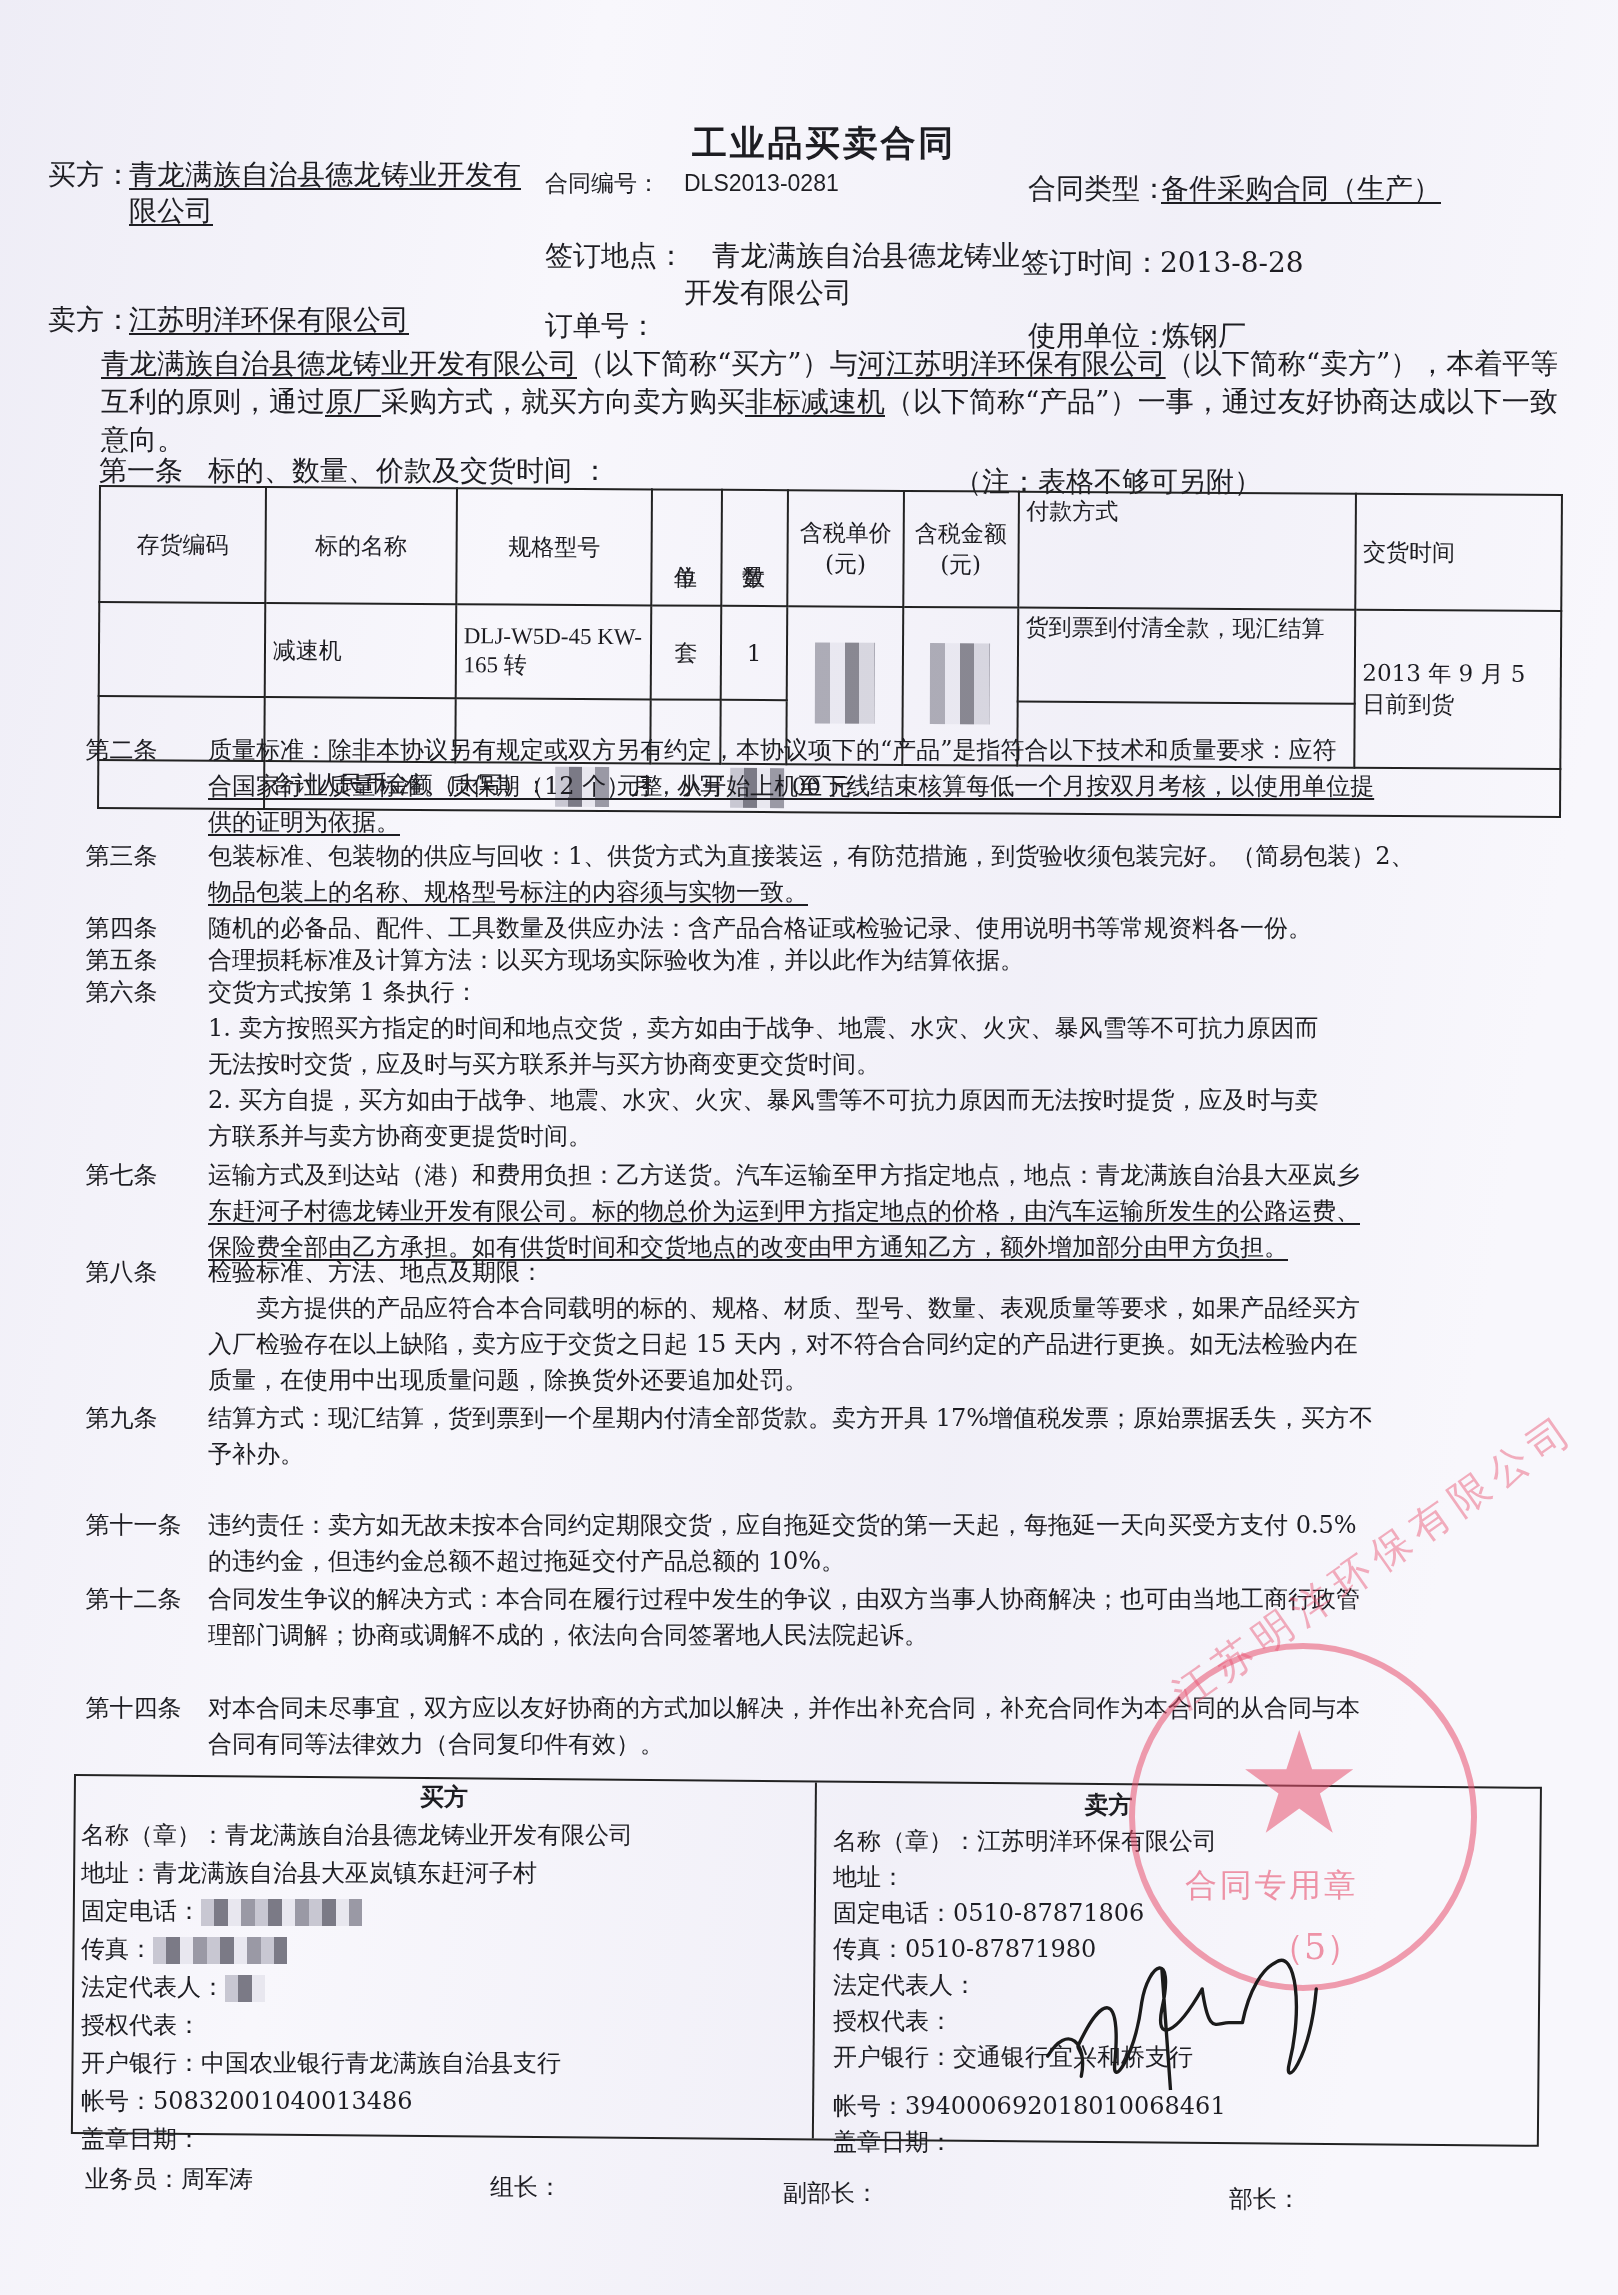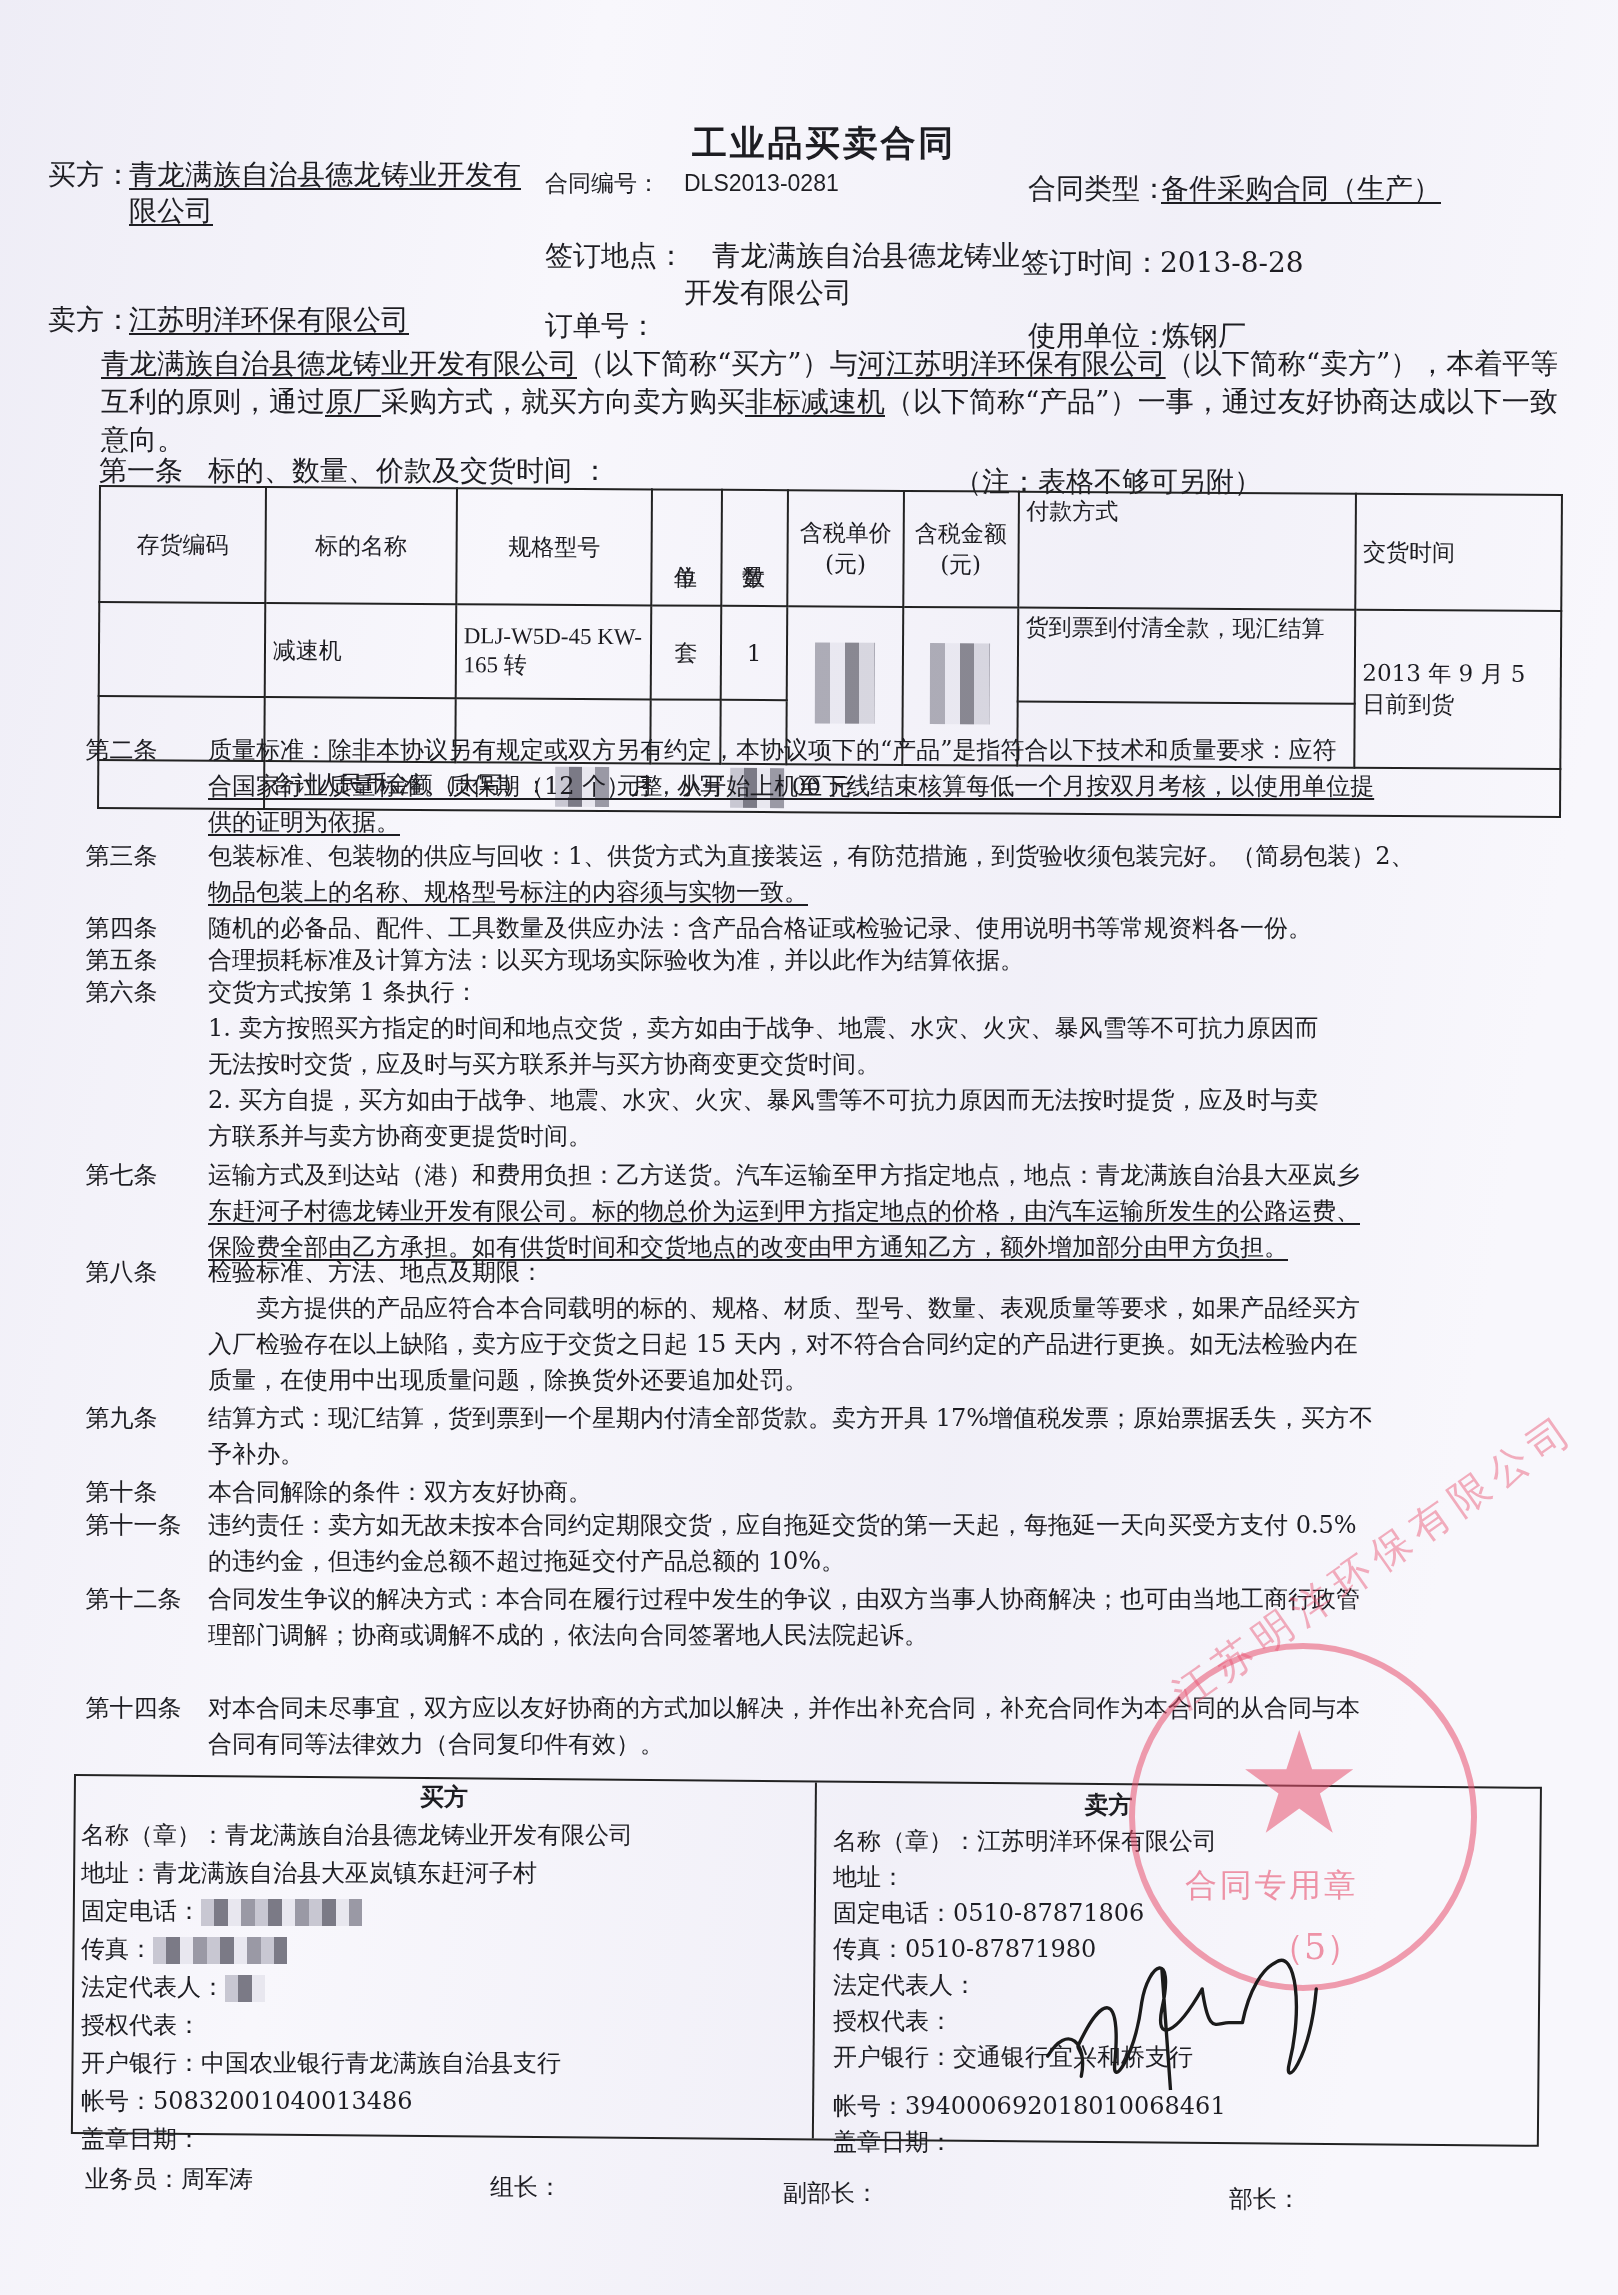--- a/index.html
+++ b/index.html
@@ -177,24 +177,20 @@
       <span>入厂检验存在以上缺陷，卖方应于交货之日起 15 天内，对不符合合同约定的产品进行更换。如无法检验内在</span><br>
       <span>质量，在使用中出现质量问题，除换货外还要追加处罚。</span></div>
   </div>
 
   <div class="art" style="top:1400px;">
     <span class="lab">第九条</span>
     <div class="body"><span>结算方式：现汇结算，货到票到一个星期内付清全部货款。卖方开具 17%增值税发票；原始票据丢失，买方不</span><br>
       <span>予补办。</span></div>
   </div>
 
-  <div class="art" style="top:1474px;">
-    <span class="lab">第十条</span>
-    <div class="body"><span>本合同解除的条件：双方友好协商。</span></div>
-  </div>
 
   <div class="art" style="top:1507px;">
     <span class="lab">第十一条</span>
     <div class="body"><span>违约责任：卖方如无故未按本合同约定期限交货，应自拖延交货的第一天起，每拖延一天向买受方支付 0.5%</span><br>
       <span>的违约金，但违约金总额不超过拖延交付产品总额的 10%。</span></div>
   </div>
 
   <div class="art" style="top:1581px;">
     <span class="lab">第十二条</span>
     <div class="body"><span>合同发生争议的解决方式：本合同在履行过程中发生的争议，由双方当事人协商解决；也可由当地工商行政管</span><br>

